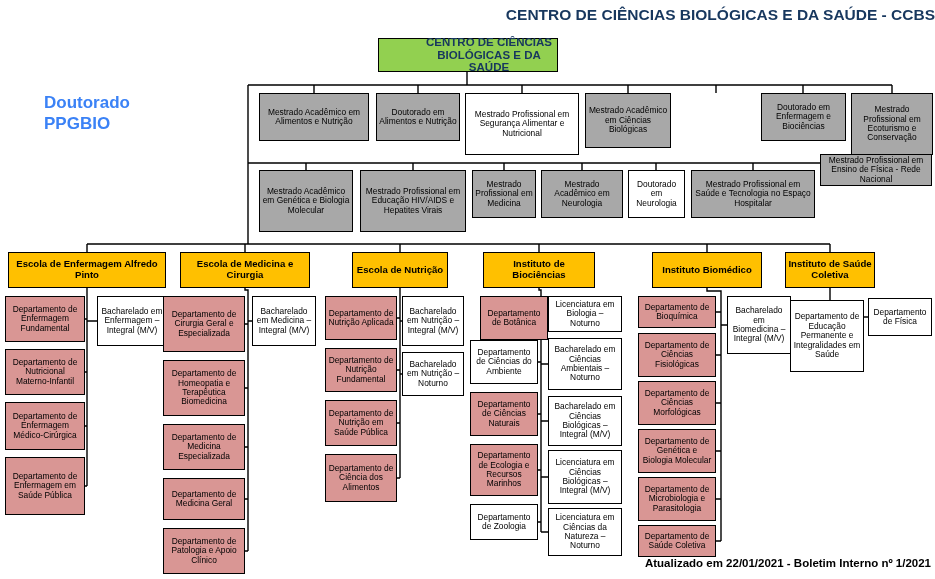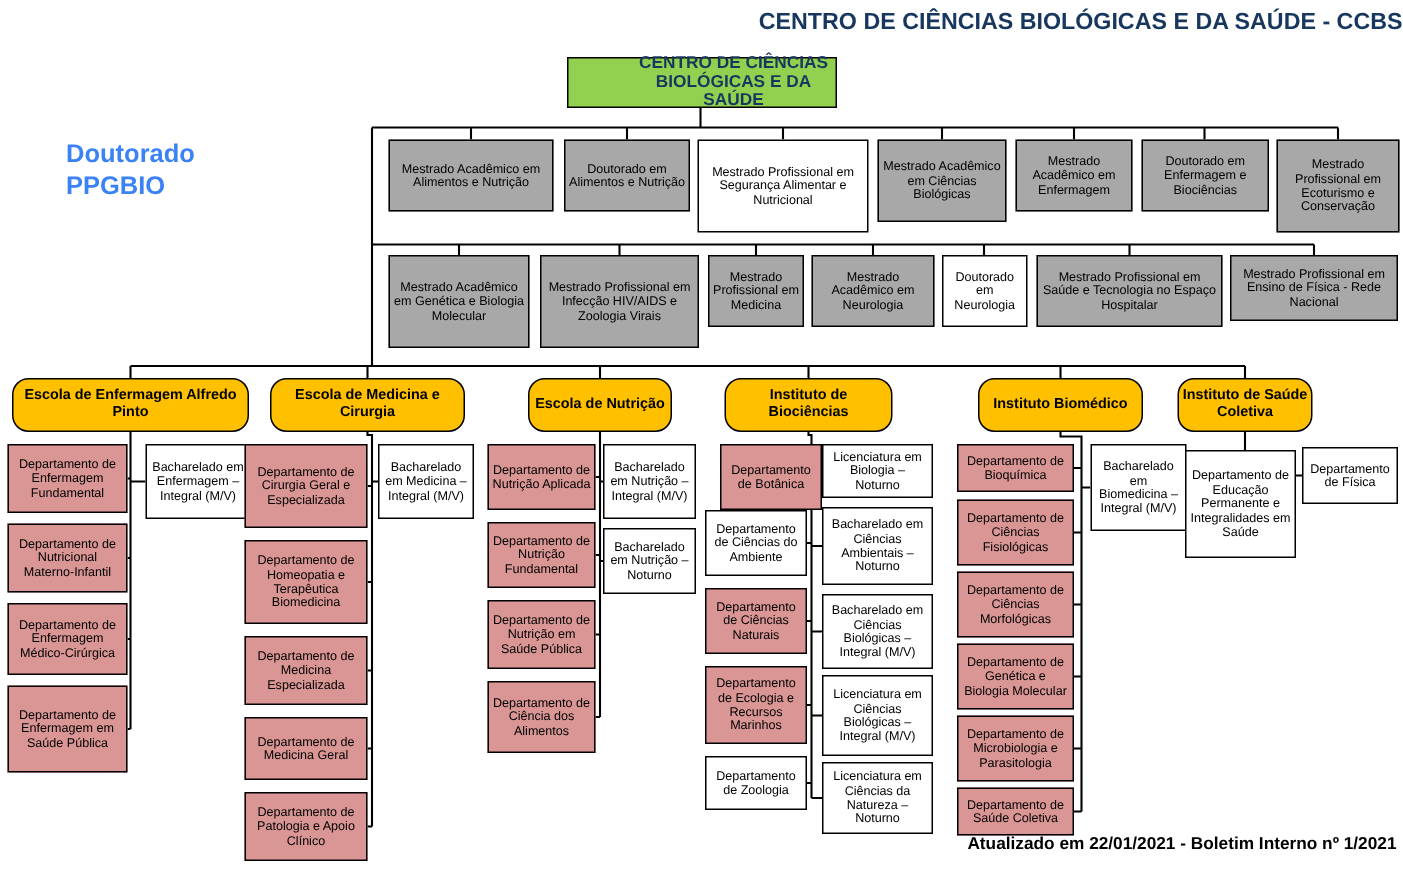--- a/index.html
+++ b/index.html
@@ -5,21 +5,21 @@
   html,body{margin:0;padding:0;background:#fff;}
   .canvas{position:relative;width:935px;height:579px;background:#fff;
           font-family:"Liberation Sans",sans-serif;overflow:hidden;}
   .wires{position:absolute;left:0;top:0;pointer-events:none;}
   .node{position:absolute;border:1.2px solid #000;display:flex;align-items:center;
         justify-content:center;text-align:center;box-sizing:border-box;
         font-size:8.4px;line-height:1.12;padding:1px 2px;color:#000;}
   .gray{background:var(--program-gray,#a8a8a8);}
   .white{background:var(--box-white,#ffffff);}
   .pink{background:var(--department-pink,#d99694);}
-  .orange{background:var(--unit-orange,#ffc000);font-weight:700;font-size:9.6px;border-radius:11px;}
+  .orange{background:var(--unit-orange,#ffc000);font-weight:700;font-size:9.6px;}
   .green{background:var(--root-green,#92d050);color:var(--title-text,#17375e);
          font-weight:700;font-size:11.5px;border-width:1.5px;padding-left:44px;}
   .title{position:absolute;top:6px;left:0;right:0;text-align:right;font-weight:700;
          font-size:15.5px;color:var(--title-text,#17375e);}
   .side-label{position:absolute;left:44px;top:92px;width:130px;font-weight:700;
               font-size:17px;color:#3b82f6;line-height:1.25;white-space:pre-line;}
   .footer{position:absolute;top:557px;right:4px;font-weight:700;font-size:11.5px;color:#000;}
 </style>
 </head>
 <body>
@@ -48,31 +48,30 @@
 
   <div class="node green" style="left:378px;top:38px;width:180px;height:34px">CENTRO DE CIÊNCIAS BIOLÓGICAS E DA SAÚDE</div>
 
   <div class="side-label">Doutorado
 PPGBIO</div>
 
   <div class="node gray" style="left:259px;top:93px;width:110px;height:48px">Mestrado Acadêmico em Alimentos e Nutrição</div>
   <div class="node gray" style="left:376px;top:93px;width:84px;height:48px">Doutorado em Alimentos e Nutrição</div>
   <div class="node white" style="left:465px;top:93px;width:114px;height:62px">Mestrado Profissional em Segurança Alimentar e Nutricional</div>
   <div class="node gray" style="left:585px;top:93px;width:86px;height:55px">Mestrado Acadêmico em Ciências Biológicas</div>
-  <div class="node gray" style="left:677px;top:93px;width:78px;height:48px">Mestrado Acadêmico em Enfermagem</div>
   <div class="node gray" style="left:761px;top:93px;width:85px;height:48px">Doutorado em Enfermagem e Biociências</div>
   <div class="node gray" style="left:851px;top:93px;width:82px;height:62px">Mestrado Profissional em Ecoturismo e Conservação</div>
 
   <div class="node gray" style="left:259px;top:170px;width:94px;height:62px">Mestrado Acadêmico em Genética e Biologia Molecular</div>
-  <div class="node gray" style="left:360px;top:170px;width:106px;height:62px">Mestrado Profissional em Infecção HIV/AIDS e Zoologia Virais</div>
+  <div class="node gray" style="left:360px;top:170px;width:106px;height:62px">Mestrado Profissional em Educação HIV/AIDS e Hepatites Virais</div>
   <div class="node gray" style="left:472px;top:170px;width:64px;height:48px">Mestrado Profissional em Medicina</div>
   <div class="node gray" style="left:541px;top:170px;width:82px;height:48px">Mestrado Acadêmico em Neurologia</div>
   <div class="node white" style="left:628px;top:170px;width:57px;height:48px">Doutorado em Neurologia</div>
   <div class="node gray" style="left:691px;top:170px;width:124px;height:48px">Mestrado Profissional em Saúde e Tecnologia no Espaço Hospitalar</div>
-  <div class="node gray" style="left:820px;top:170px;width:112px;height:44px">Mestrado Profissional em Ensino de Física - Rede Nacional</div>
+  <div class="node gray" style="left:820px;top:154px;width:112px;height:32px">Mestrado Profissional em Ensino de Física - Rede Nacional</div>
 
   <div class="node orange" style="left:8px;top:252px;width:158px;height:36px">Escola de Enfermagem Alfredo Pinto</div>
   <div class="node orange" style="left:180px;top:252px;width:130px;height:36px">Escola de Medicina e Cirurgia</div>
   <div class="node orange" style="left:352px;top:252px;width:96px;height:36px">Escola de Nutrição</div>
   <div class="node orange" style="left:483px;top:252px;width:112px;height:36px">Instituto de Biociências</div>
   <div class="node orange" style="left:652px;top:252px;width:110px;height:36px">Instituto Biomédico</div>
   <div class="node orange" style="left:785px;top:252px;width:90px;height:36px">Instituto de Saúde Coletiva</div>
 
   <div class="node pink" style="left:5px;top:296px;width:80px;height:46px">Departamento de Enfermagem Fundamental</div>
   <div class="node pink" style="left:5px;top:349px;width:80px;height:46px">Departamento de Nutricional Materno-Infantil</div>

